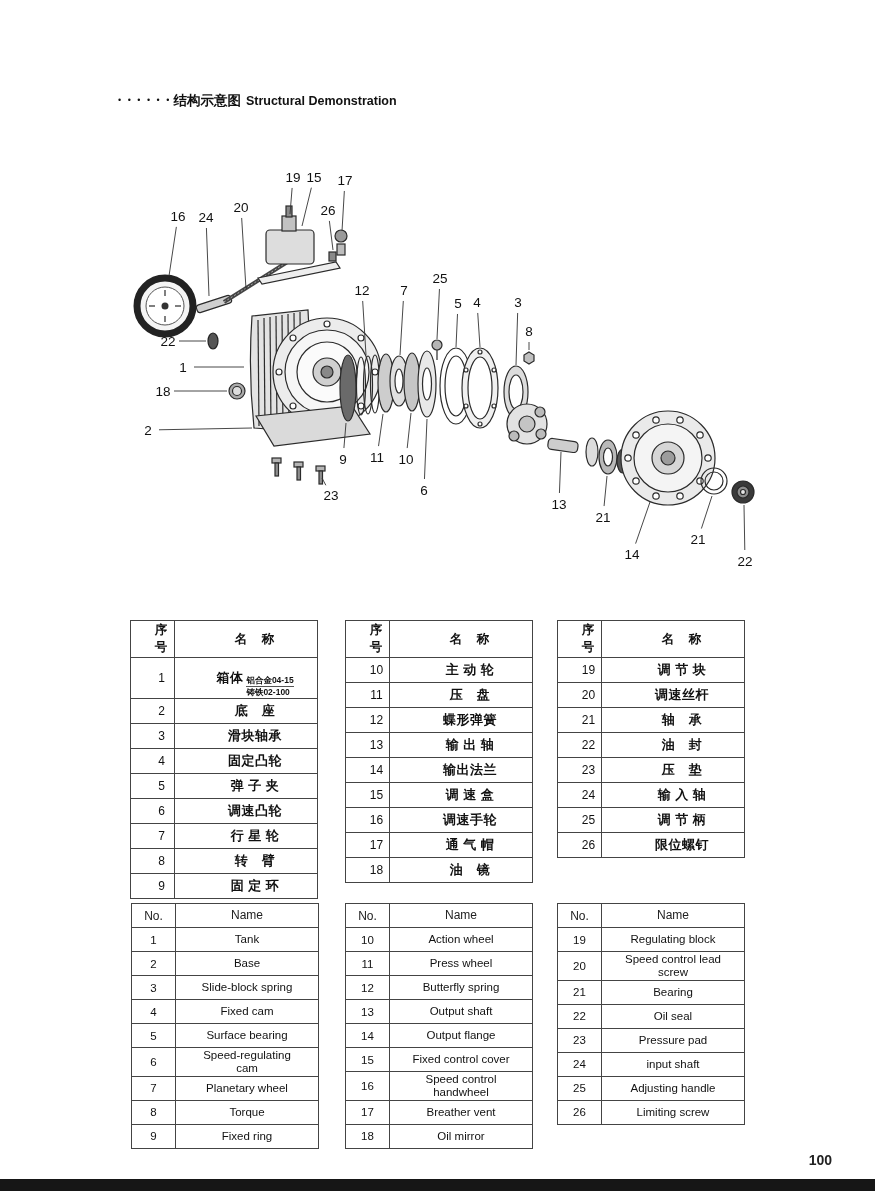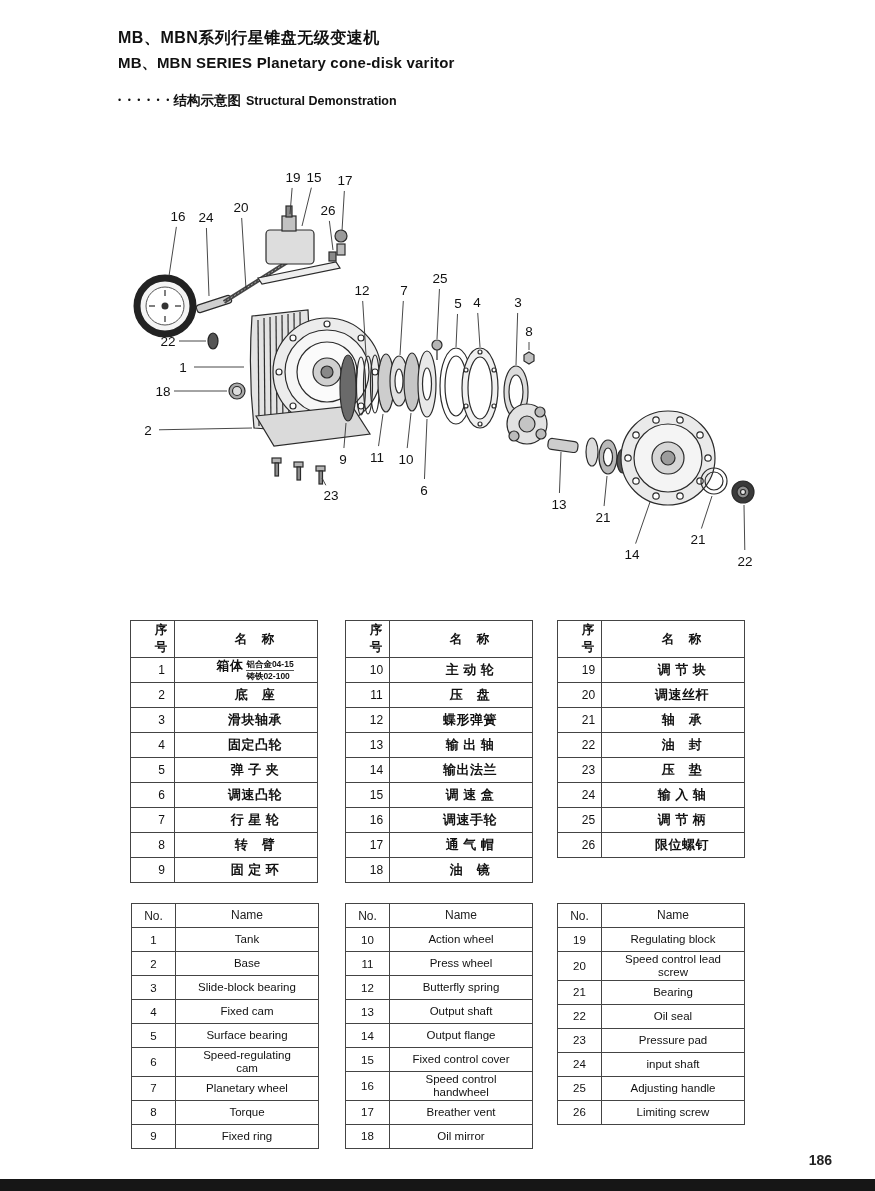--- a/index.html
+++ b/index.html
@@ -28,37 +28,33 @@
   .tbl .col-no { width:44px; }
   .tbl .col-name { width:143px; white-space:pre-line; line-height:1.12; }
   .tbl-cn { font-size:13px; }
   .tbl-cn th,.tbl-cn td { height:25px;padding-left:20px; }
   .tbl-cn th { font-weight:bold; font-size:12.5px; letter-spacing:1px; }
   .tbl-cn td.col-name { font-weight:bold; letter-spacing:.5px; }
   .tbl-cn td.col-no { font-size:12px; }
   .tbl-en { font-size:11.5px; }
   .tbl-en th,.tbl-en td { height:24px;text-align:center; }
   .tbl-en th { font-weight:normal; font-size:12px; color:#222; }
-  .name-with-note { display:inline-flex; gap:3px; }
+  .name-with-note { display:inline-flex; align-items:center; gap:3px; }
   .note { display:inline-flex; flex-direction:column; font-size:8.5px; font-weight:bold; letter-spacing:0; line-height:1.25; text-align:left; }
-  .note span:first-child { border-bottom:1px solid #555; }
+  .note span:first-child { border-bottom:1px solid #555;margin-top:16px; }
 
   
   .page-number { position:absolute; right:43px; top:1152px; font-size:14px; font-weight:bold; color:#222; }
   .bottom-bar { position:absolute; left:0; right:0; bottom:0; height:12px; background:#161616; }
 </style>
 </head>
 <body>
 
 <div class="page">
 
-  <div class="hdr">
-    <div class="title-cn">MB、MBN系列行星锥盘无级变速机</div>
-    <div class="title-en">MB、MBN SERIES Planetary cone-disk varitor</div>
-  </div>
   <div class="section-label">
     <span class="section-bullets">• • • • • •</span>
     <span class="section-cn">结构示意图</span>
     <span class="section-en">Structural Demonstration</span>
   </div>
 
   <svg class="diagram" width="875" height="1191" viewBox="0 0 875 1191">
     <g stroke="#2b2b2b" stroke-width="1.2" fill="none">
 
       <g>
@@ -400,21 +396,21 @@
         <tr>
           <td class="col-no">1</td>
           <td class="col-name">Tank</td>
         </tr>
         <tr>
           <td class="col-no">2</td>
           <td class="col-name">Base</td>
         </tr>
         <tr>
           <td class="col-no">3</td>
-          <td class="col-name">Slide-block bearing</td>
+          <td class="col-name">Slide-block spring</td>
         </tr>
         <tr>
           <td class="col-no">4</td>
           <td class="col-name">Fixed cam</td>
         </tr>
         <tr>
           <td class="col-no">5</td>
           <td class="col-name">Surface bearing</td>
         </tr>
         <tr>
@@ -520,15 +516,15 @@
           <td class="col-no">25</td>
           <td class="col-name">Adjusting handle</td>
         </tr>
         <tr>
           <td class="col-no">26</td>
           <td class="col-name">Limiting screw</td>
         </tr>
       </tbody>
     </table>
 
-  <div class="page-number">186</div>
+  <div class="page-number">100</div>
   <div class="bottom-bar"></div>
 </div>
 
 </body></html>

